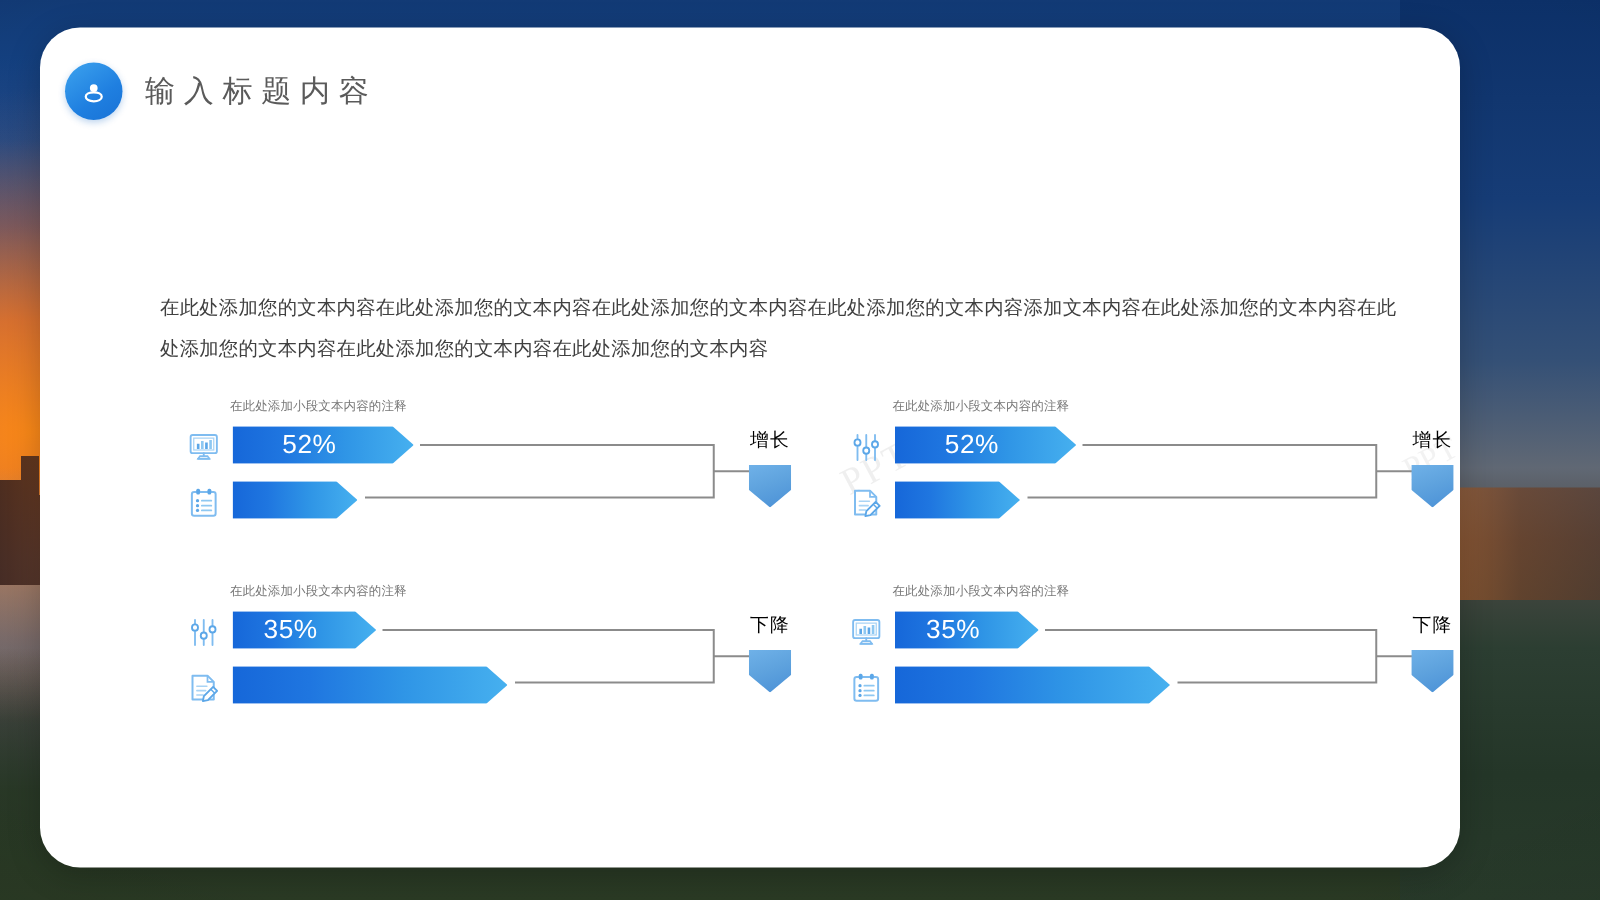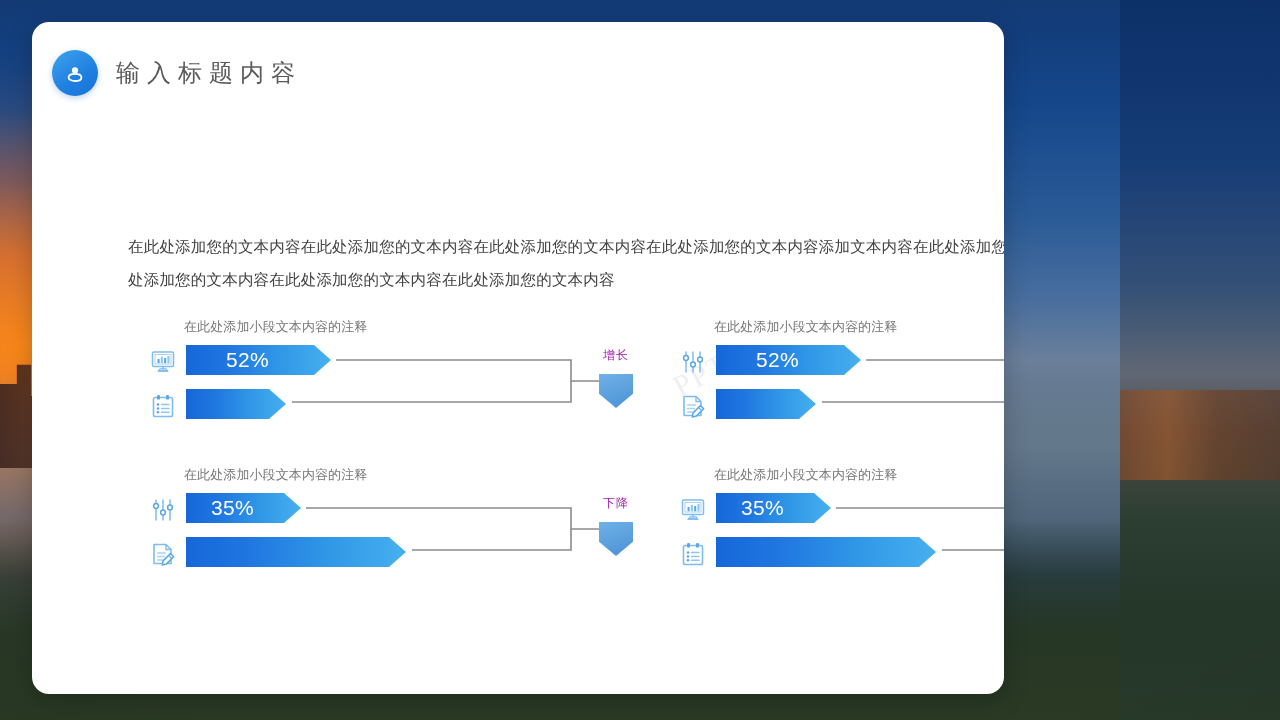--- a/index.html
+++ b/index.html
@@ -107,23 +107,23 @@
   .bg-vignette {
     position: absolute; inset: 0;
     background: radial-gradient(ellipse 120% 110% at 50% 45%,
       rgba(0,0,0,0) 55%, rgba(0,0,0,0.18) 100%);
   }
 
   
   .card {
     position: absolute;
     left: 32px; top: 22px;
-    width: 972px; height: 672px;
+    width: 1136px; height: 672px;
     background: #ffffff;
-    border-radius: 17px;
+    border-radius: 32px;
     box-shadow: 0 6px 26px rgba(0,0,0,0.22);
     overflow: hidden;
   }
 
   
   .header {
     position: absolute;
     left: 20px; top: 28px;
     display: flex;
     align-items: center;
@@ -159,21 +159,21 @@
   
   .groups {
     position: absolute;
     left: 96px; top: 296px;
     width: 1060px;
   }
   .grid-row { display: flex; }
   .group { width: 530px; position: relative; height: 148px; }
 
   .group-note {
-    font-size: 13px;
+    font-size: 10px;
     color: #777777;
     margin-left: 56px;
     margin-bottom: 9px;
     letter-spacing: .1px;
     white-space: nowrap;
   }
 
   .group-body {
     position: relative;
     height: 104px;
@@ -225,22 +225,22 @@
   
   .endcap {
     position: absolute;
     right: 6px; top: 2px;
     width: 72px;
     display: flex;
     flex-direction: column;
     align-items: center;
   }
   .endcap .trend {
-    font-size: 12px;
-    color: #a21caf;
+    font-size: 15px;
+    color: #000000;
     letter-spacing: 1px;
     margin-bottom: 10px;
     white-space: nowrap;
     text-align: right;
   }
   .shield {
     width: 34px; height: 34px;
     background: linear-gradient(160deg, #6fb1e8 0%, #5fa3de 45%, #4a90d6 100%);
     clip-path: polygon(0 0, 100% 0, 100% 58%, 50% 100%, 0 58%);
   }

